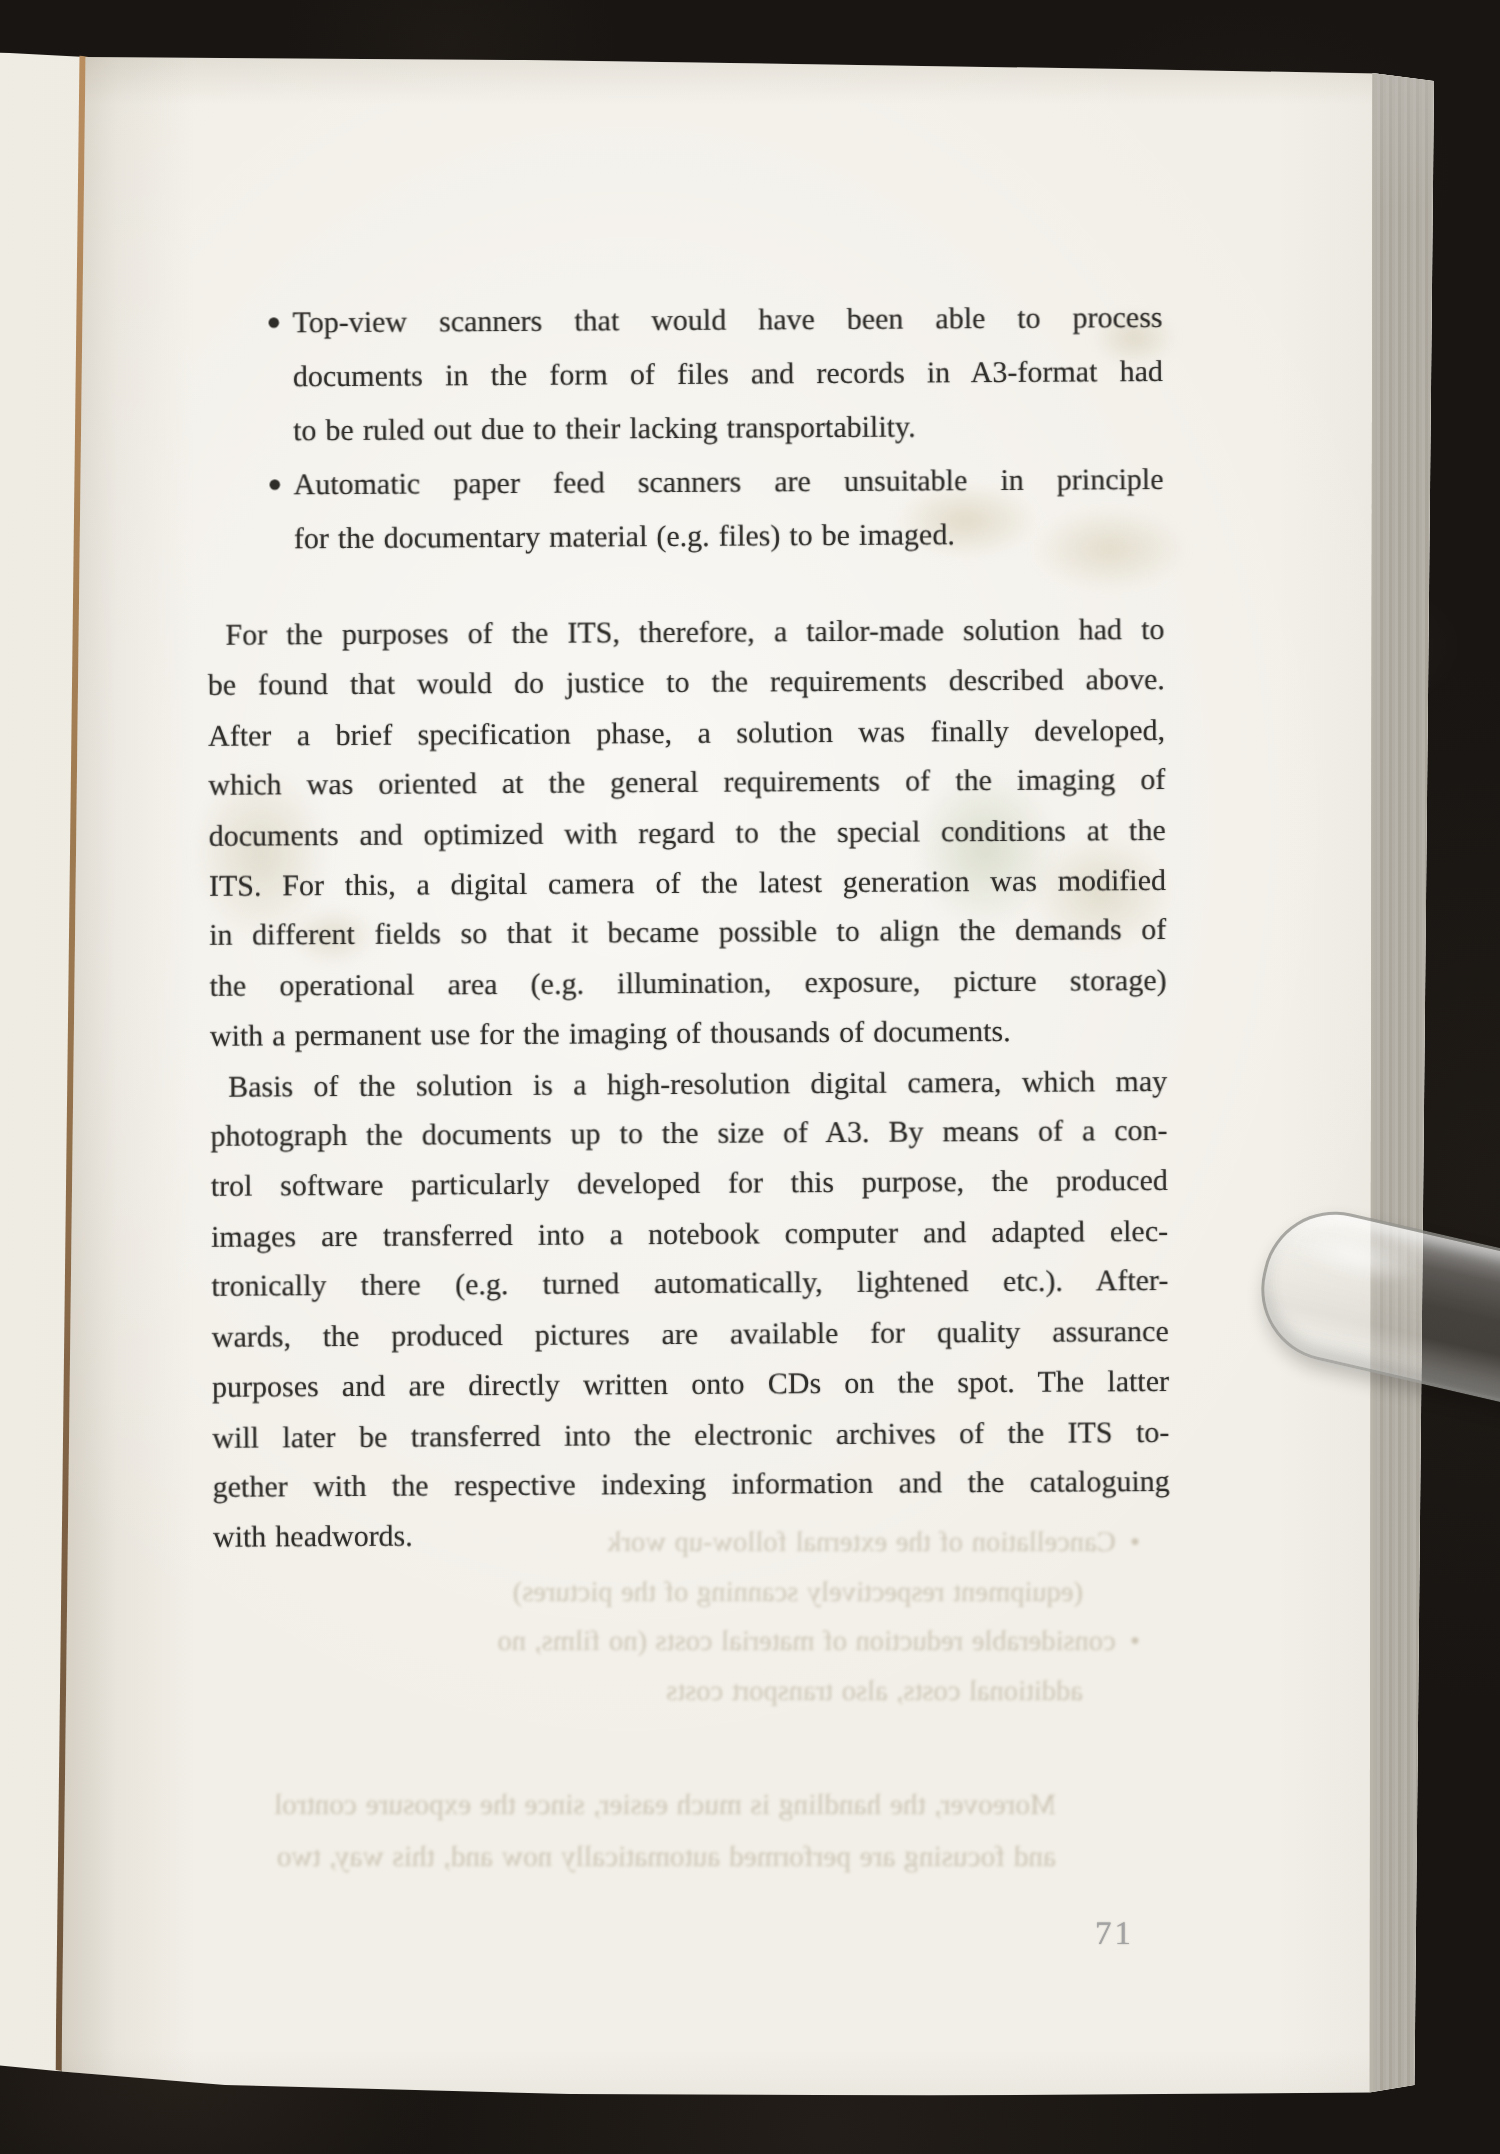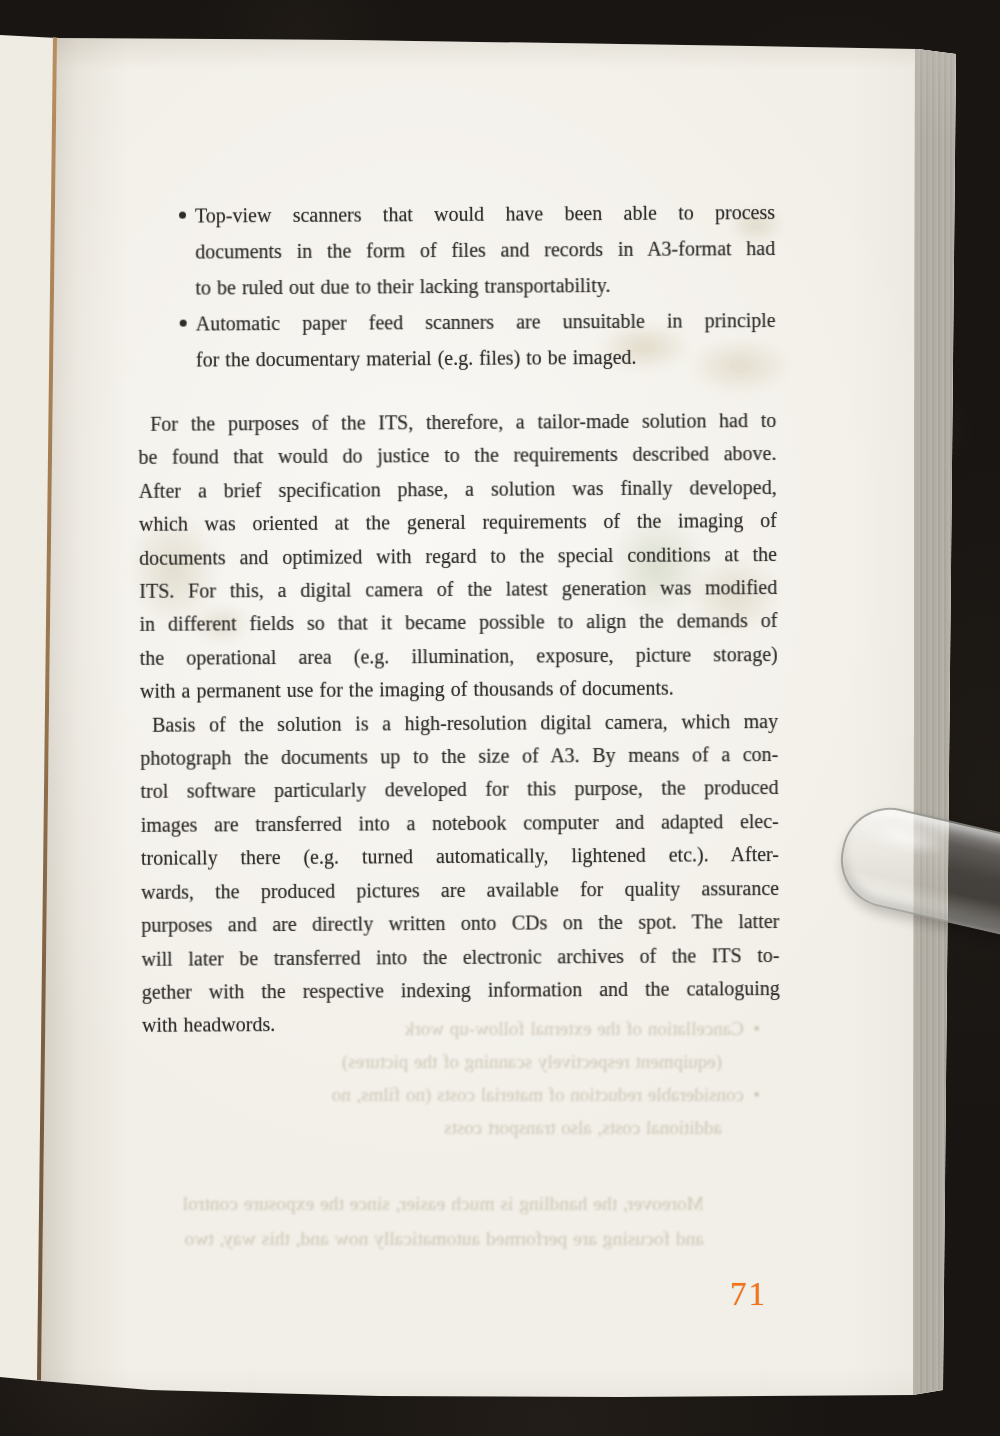--- a/index.html
+++ b/index.html
@@ -85,21 +85,21 @@
   .bullet-item::before{
     content:"";position:absolute;left:-16px;top:14px;width:7px;height:7px;border-radius:50%;
     background:#2f2d2a;
   }
   .paras{position:absolute;left:140px;top:406px;width:638px;font-size:20px;line-height:33.4px;}
   .tline{white-space:nowrap;text-align:justify;text-align-last:justify;word-spacing:1px;}
   .tline-last{text-align-last:left;}
   .tline-first{text-indent:12px;}
   .page-number{
     position:absolute;left:730px;top:1276px;z-index:5;
-    font-size:33px;letter-spacing:2px;color:#f97316;text-shadow:0 0 1px rgba(52,50,46,.4);
+    font-size:22px;letter-spacing:2px;color:#a3a3a3;text-shadow:0 0 1px rgba(52,50,46,.4);
   }
   
   .ghost{color:#a89c83;opacity:.5;filter:blur(1.1px);transform:scaleX(-1);}
   .ghost-list{position:absolute;left:352px;top:1012px;width:408px;font-size:19px;line-height:33px;z-index:4;}
   .ghost-list .tline{text-align:left;text-align-last:left;}
   .ghost-list .gl-indent{padding-left:38px;}
   .ghost-para{position:absolute;left:152px;top:1186px;width:552px;font-size:19.5px;line-height:35px;z-index:4;}
   .ghost-para .tline{text-align:left;text-align-last:left;}
   .frag{position:absolute;left:70px;width:94px;font-size:17px;line-height:24px;z-index:4;
         color:#b2a78d;opacity:.55;filter:blur(1.2px);transform:scaleX(-1);overflow:hidden;white-space:nowrap;}

